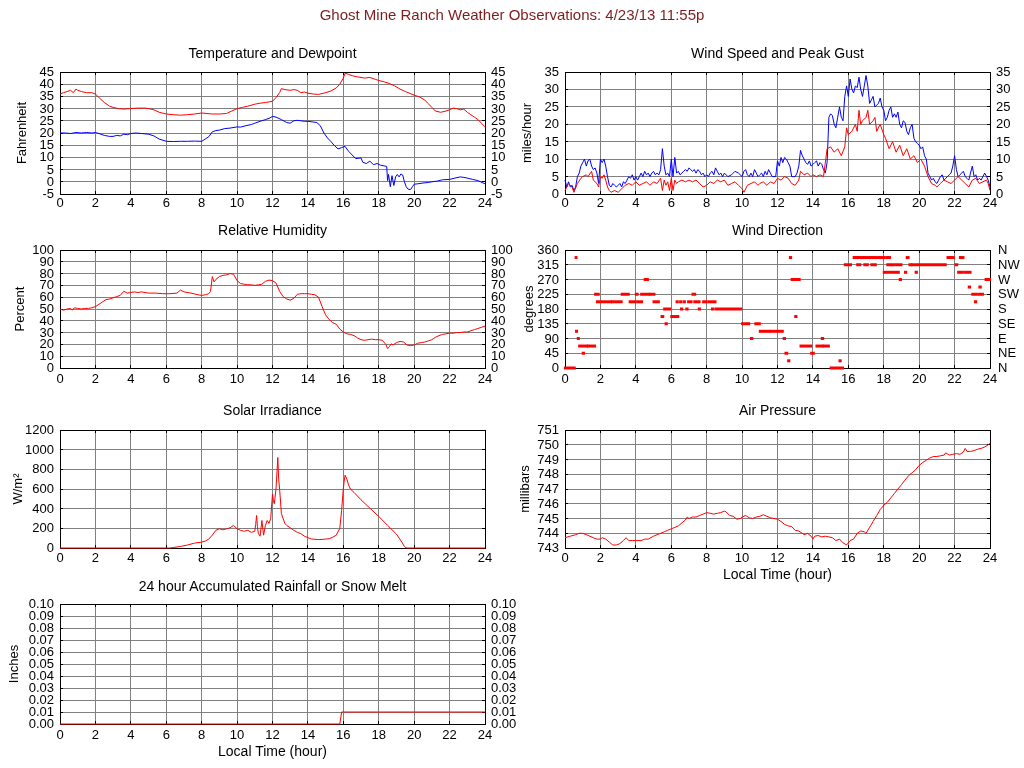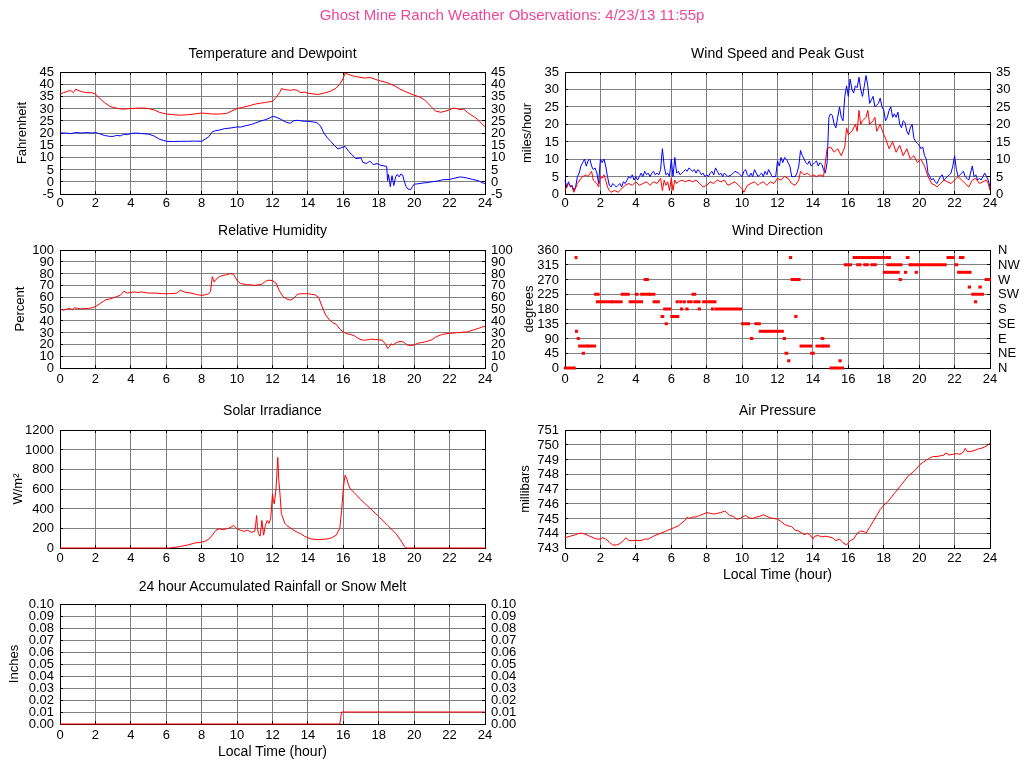--- a/index.html
+++ b/index.html
@@ -1,19 +1,19 @@
 <!DOCTYPE html>
 <html><head>
 <meta charset="utf-8">
 <style>
   html,body{margin:0;padding:0;background:#ffffff;}
   body{width:1024px;height:768px;position:relative;overflow:hidden;
        font-family:"Liberation Sans",sans-serif;}
   #main-title{position:absolute;top:6px;left:0;right:0;text-align:center;
-       font-size:15px;color:#ec4899;}
+       font-size:15px;color:#7f1d1d;}
   #chart-layer{position:absolute;top:0;left:0;}
   text{font-family:"Liberation Sans",sans-serif;fill:#000;}
 </style>
 </head>
 <body>
 
 <div id="main-title">Ghost Mine Ranch Weather Observations: 4/23/13 11:55p</div>
 
 <svg id="chart-layer" width="1024" height="768" viewBox="0 0 1024 768">
     <g>

